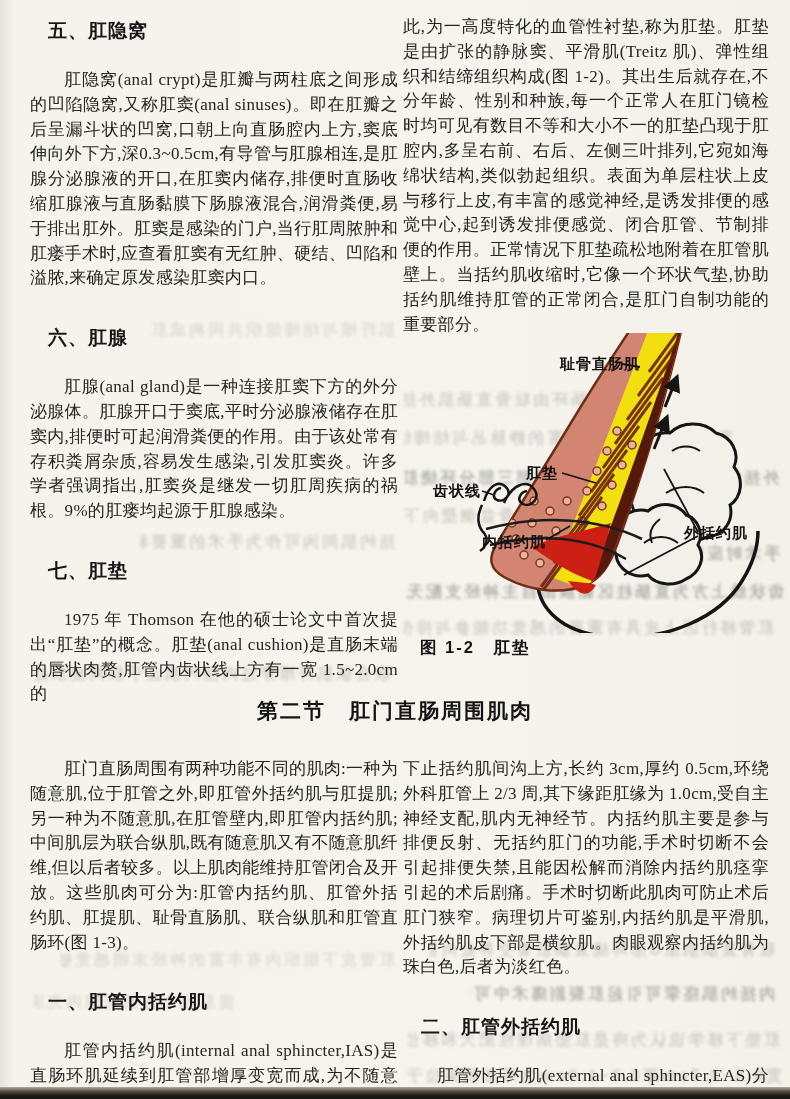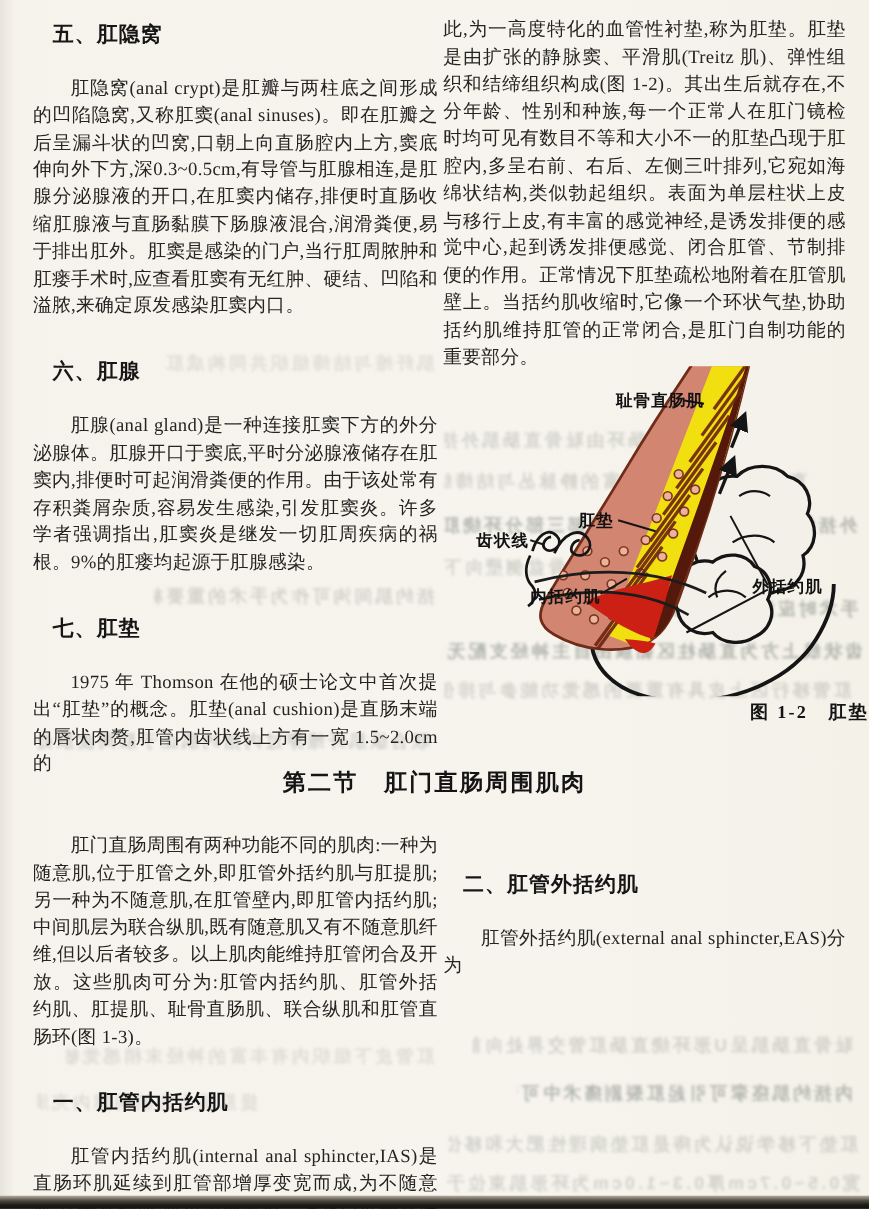--- a/index.html
+++ b/index.html
@@ -21,22 +21,22 @@
     font-family:"Liberation Sans","DejaVu Sans",sans-serif;font-weight:bold;
     font-size:21px;color:#141414;letter-spacing:2px;
   }
   
   .figure{position:absolute;left:420px;top:333px;width:370px;height:330px;z-index:3;}
   .fig-label{
     position:absolute;font-family:"Liberation Sans","DejaVu Sans",sans-serif;
     font-weight:bold;font-size:15px;color:#111;white-space:nowrap;letter-spacing:1px;
   }
   .fig-caption{
-    position:absolute;left:0;top:304px;width:100%;text-align:right;
-    font-family:Liberation Serif, serif;font-weight:bold;
+    position:absolute;left:0;top:304px;width:100%;text-align:left;
+    font-family:Liberation Sans, sans-serif;font-weight:bold;
     font-size:16.5px;color:#141414;letter-spacing:2px;
   }
   
   .ghost{
     position:absolute;z-index:1;height:22px;overflow:hidden;white-space:nowrap;
     transform:scaleX(-1);filter:blur(1.4px);pointer-events:none;
     font-family:"Liberation Sans","DejaVu Sans",sans-serif;font-weight:bold;
     font-size:16px;letter-spacing:3px;color:rgba(104,116,104,0.26);
   }
   .ghost.dark{color:rgba(84,98,88,0.42);}
@@ -178,18 +178,19 @@
 
   <div class="chapter-heading">第二节　肛门直肠周围肌肉</div>
 
   <div class="col" style="left:30px;top:757px;width:368px;">
     <p class="body-p indent">肛门直肠周围有两种功能不同的肌肉:一种为随意肌,位于肛管之外,即肛管外括约肌与肛提肌;另一种为不随意肌,在肛管壁内,即肛管内括约肌;中间肌层为联合纵肌,既有随意肌又有不随意肌纤维,但以后者较多。以上肌肉能维持肛管闭合及开放。这些肌肉可分为:肛管内括约肌、肛管外括约肌、肛提肌、耻骨直肠肌、联合纵肌和肛管直肠环(图 1-3)。</p>
     <h3 class="sec-heading">一、肛管内括约肌</h3>
     <p class="body-p indent">肛管内括约肌(internal anal sphincter,IAS)是直肠环肌延续到肛管部增厚变宽而成,为不随意肌,属于平滑肌,肌束为椭圆形。上起自肛管直肠环水平,</p>
   </div>
 
   <div class="col" style="left:403px;top:757px;width:366px;">
+    <p class="body-p">下止括约肌间沟上方,长约 3cm,厚约 0.5cm,环绕外科肛管上 2/3 周,其下缘距肛缘为 1.0cm,受自主神经支配,肌内无神经节。内括约肌主要是参与排便反射、无括约肛门的功能,手术时切断不会引起排便失禁,且能因松解而消除内括约肌痉挛引起的术后剧痛。手术时切断此肌肉可防止术后肛门狭窄。病理切片可鉴别,内括约肌是平滑肌,外括约肌皮下部是横纹肌。肉眼观察内括约肌为珠白色,后者为淡红色。</p>
     <h3 class="sec-heading">二、肛管外括约肌</h3>
     <p class="body-p indent">肛管外括约肌(external anal sphincter,EAS)分为</p>
   </div>
 
   <div class="bottom-edge"></div>
 </div>
 
 </body></html>

